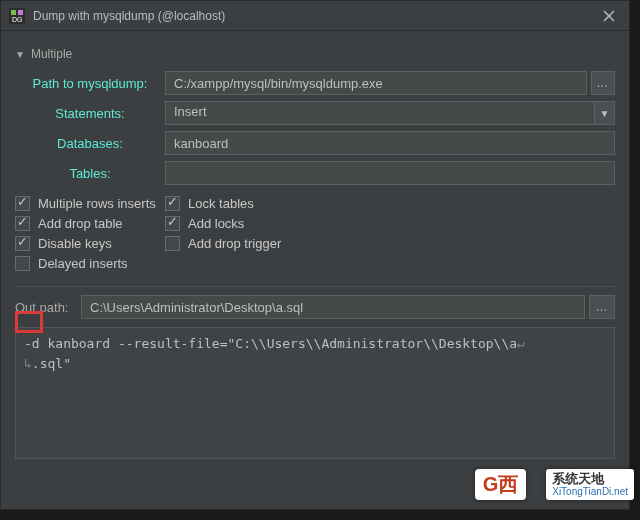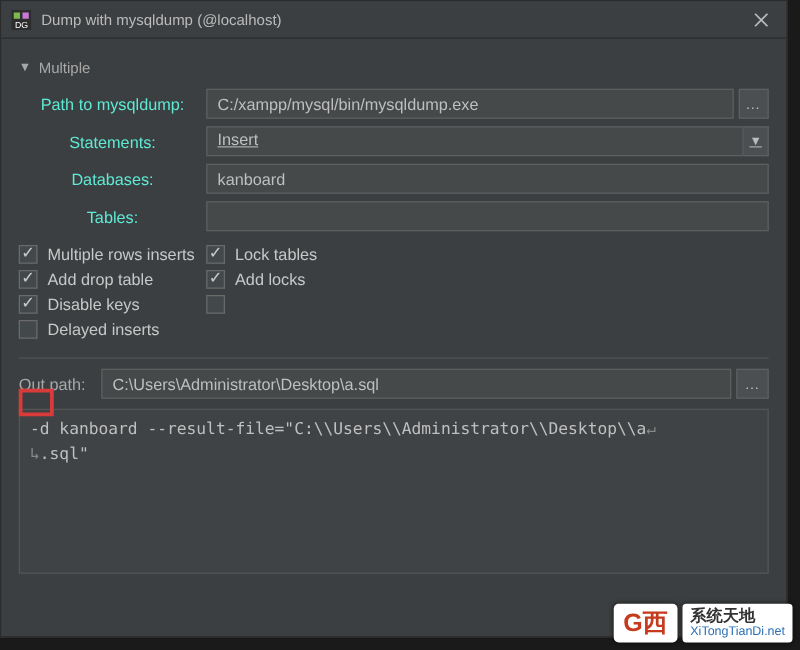--- a/index.html
+++ b/index.html
@@ -79,21 +79,20 @@
     padding: 2px 8px;
     width: 100%;
     font-size: 13px;
   }
   .path-input {
     border: 1px solid #5a7aa0;
   }
   .select-wrap {
     display: flex;
     width: 100%;
-    text-decoration: underline;
   }
   .select {
     flex: 1;
   }
   .select-btn {
     width: 20px;
     height: 24px;
     background: #4b4f51;
     border: 1px solid #5e6060;
     border-left: none;
@@ -194,24 +193,24 @@
     left: 14px;
     top: 310px;
     pointer-events: none;
   }
   .wrap-glyph {
     color: #888;
   }
   .watermark {
     position: absolute;
     right: 6px;
-    bottom: 6px;
-    display: flex;
-    align-items: center;
-    gap: 4px;
+    bottom: 20px;
+    display: flex;
+    align-items: center;
+    gap: 20px;
   }
   .wm-badge {
     background: #fff;
     color: #c43b1e;
     font-weight: bold;
     font-size: 20px;
     padding: 2px 8px;
     border-radius: 4px;
     box-shadow: 0 0 4px rgba(0,0,0,.5);
   }
@@ -312,20 +311,21 @@
         <label class="check">
             <input type="checkbox" checked="" style="">
             <span>Lock tables</span>
           </label>
         <label class="check">
             <input type="checkbox" checked="" style="">
             <span>Add locks</span>
           </label>
         <label class="check">
             <input type="checkbox" style="">
+            <span>Add drop trigger</span>
           </label>
       </div>
     </div>
 
     <hr class="sep">
 
     <div class="outpath-row">
       <div class="lbl">Out path:</div>
       <input type="text" class="outpath-input" value="C:\Users\Administrator\Desktop\a.sql" style="">
       <div class="browse-btn">…</div>

